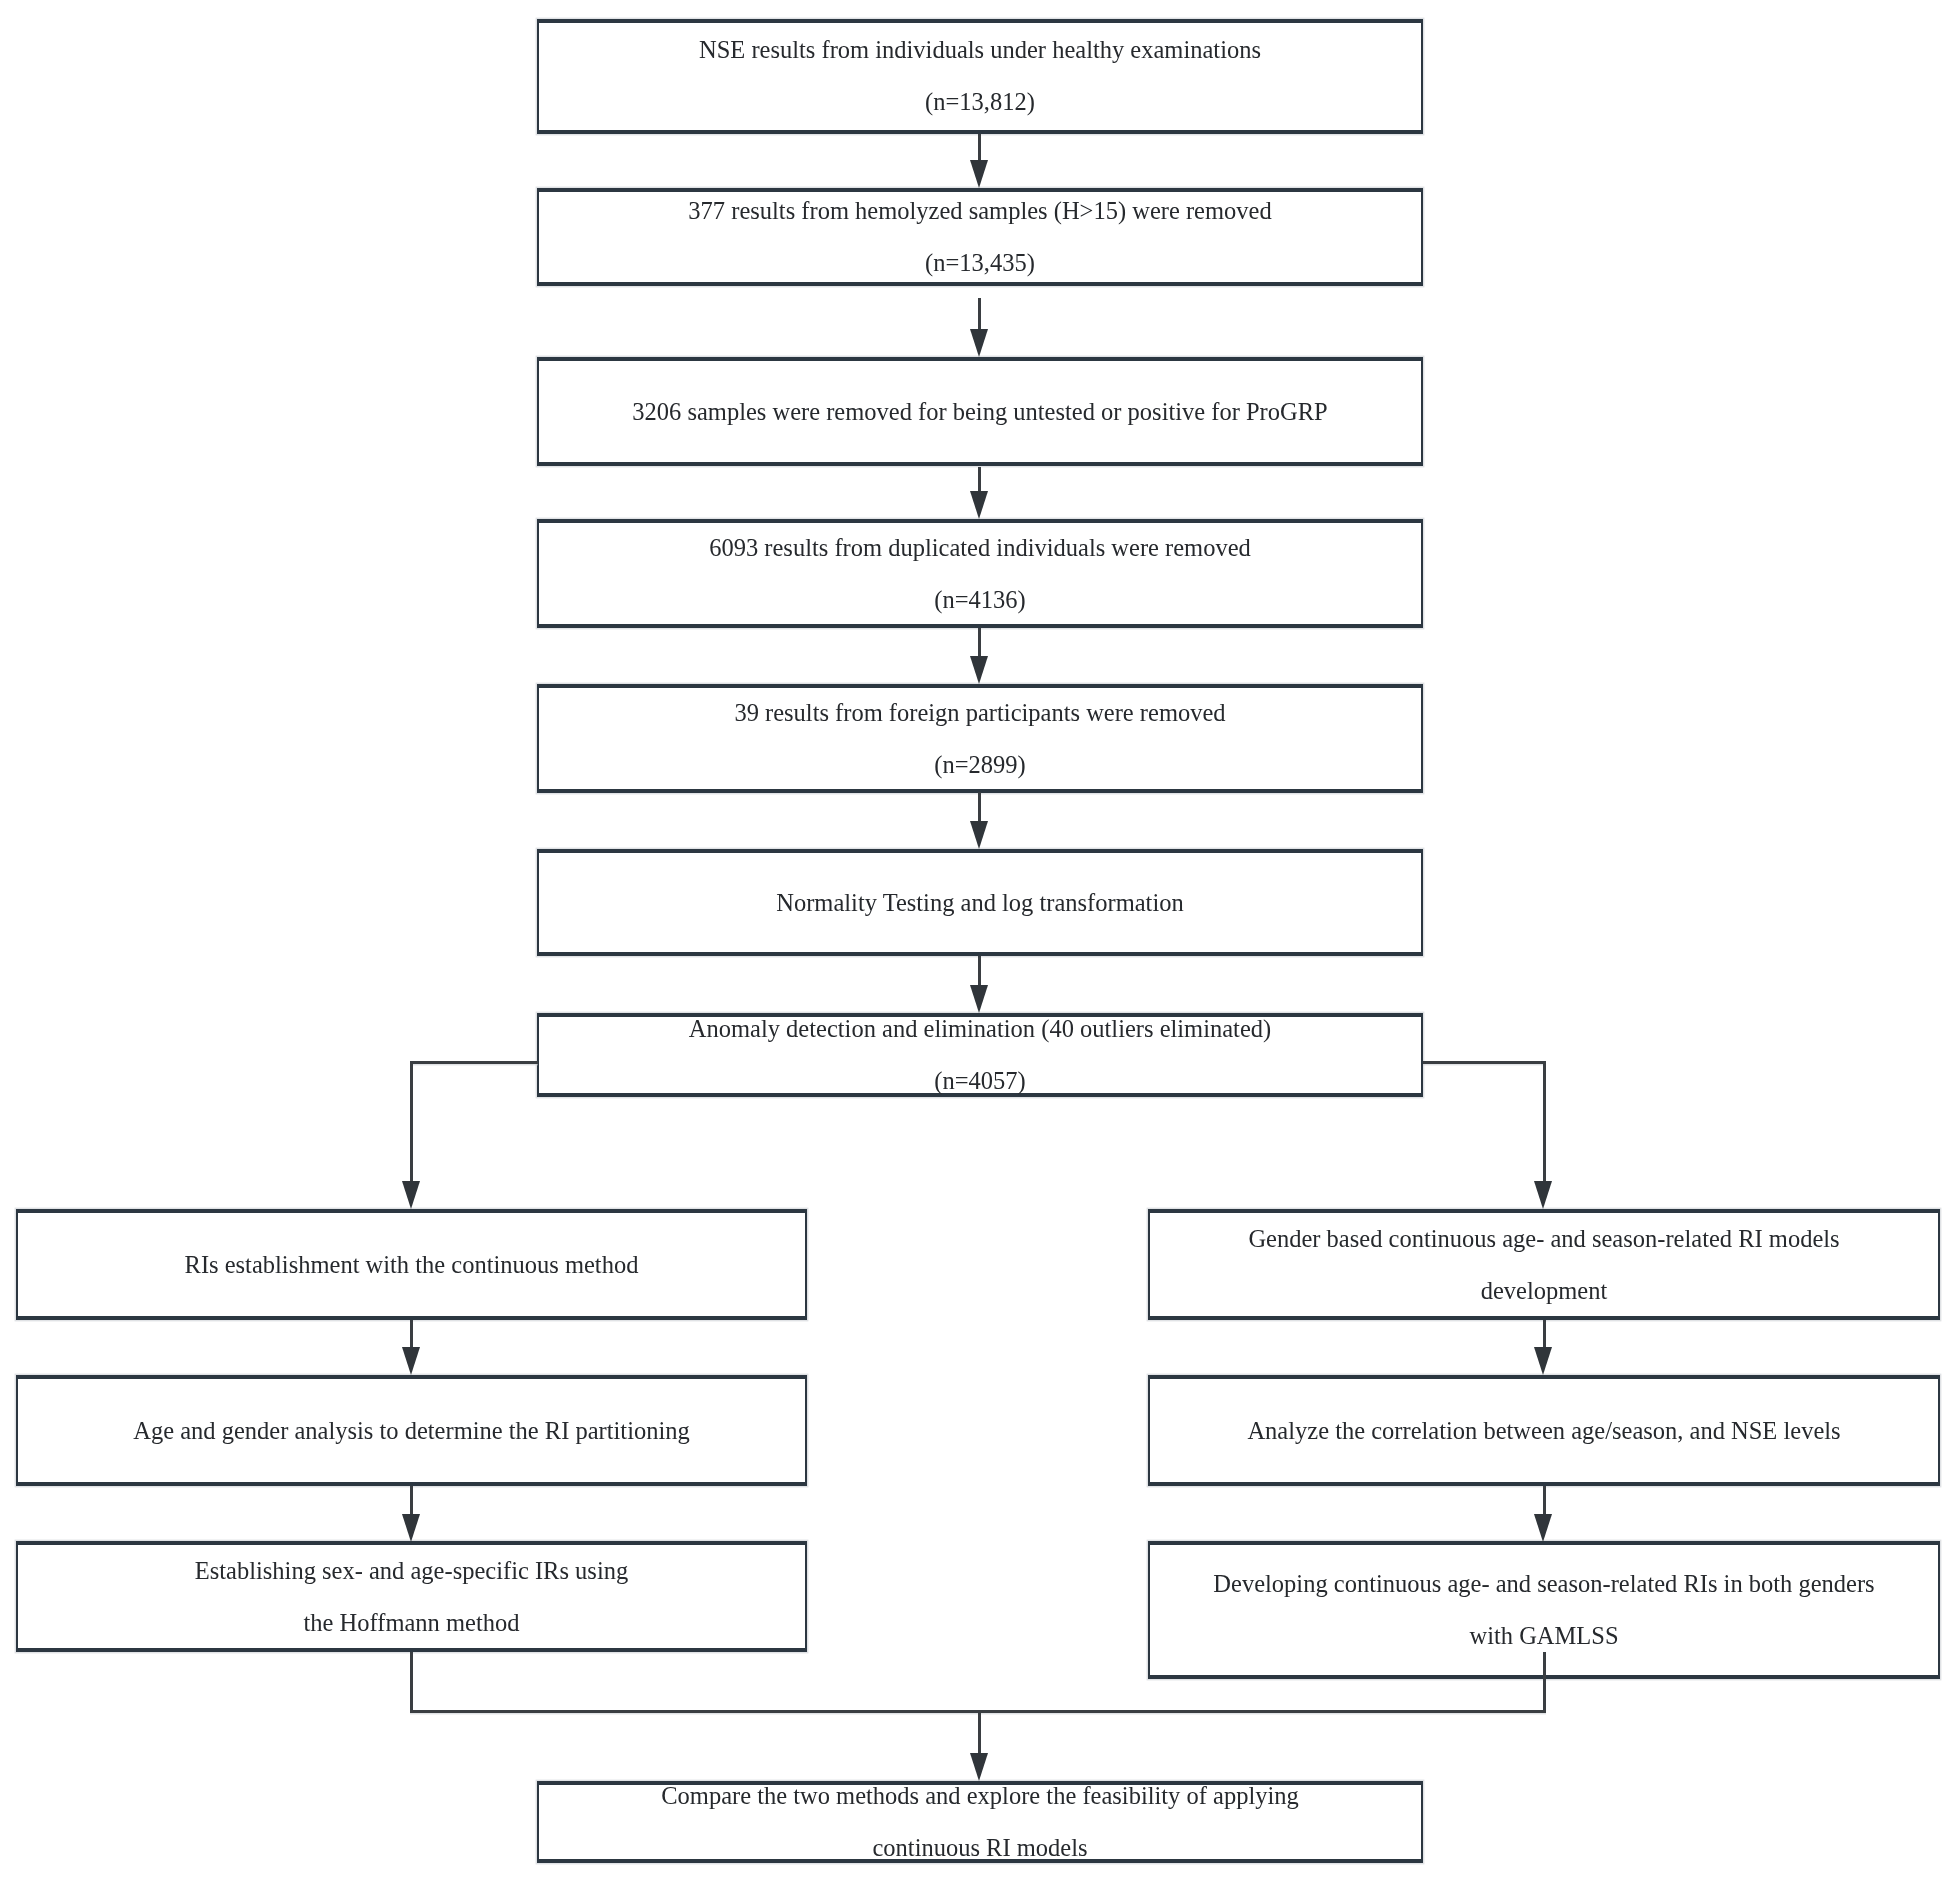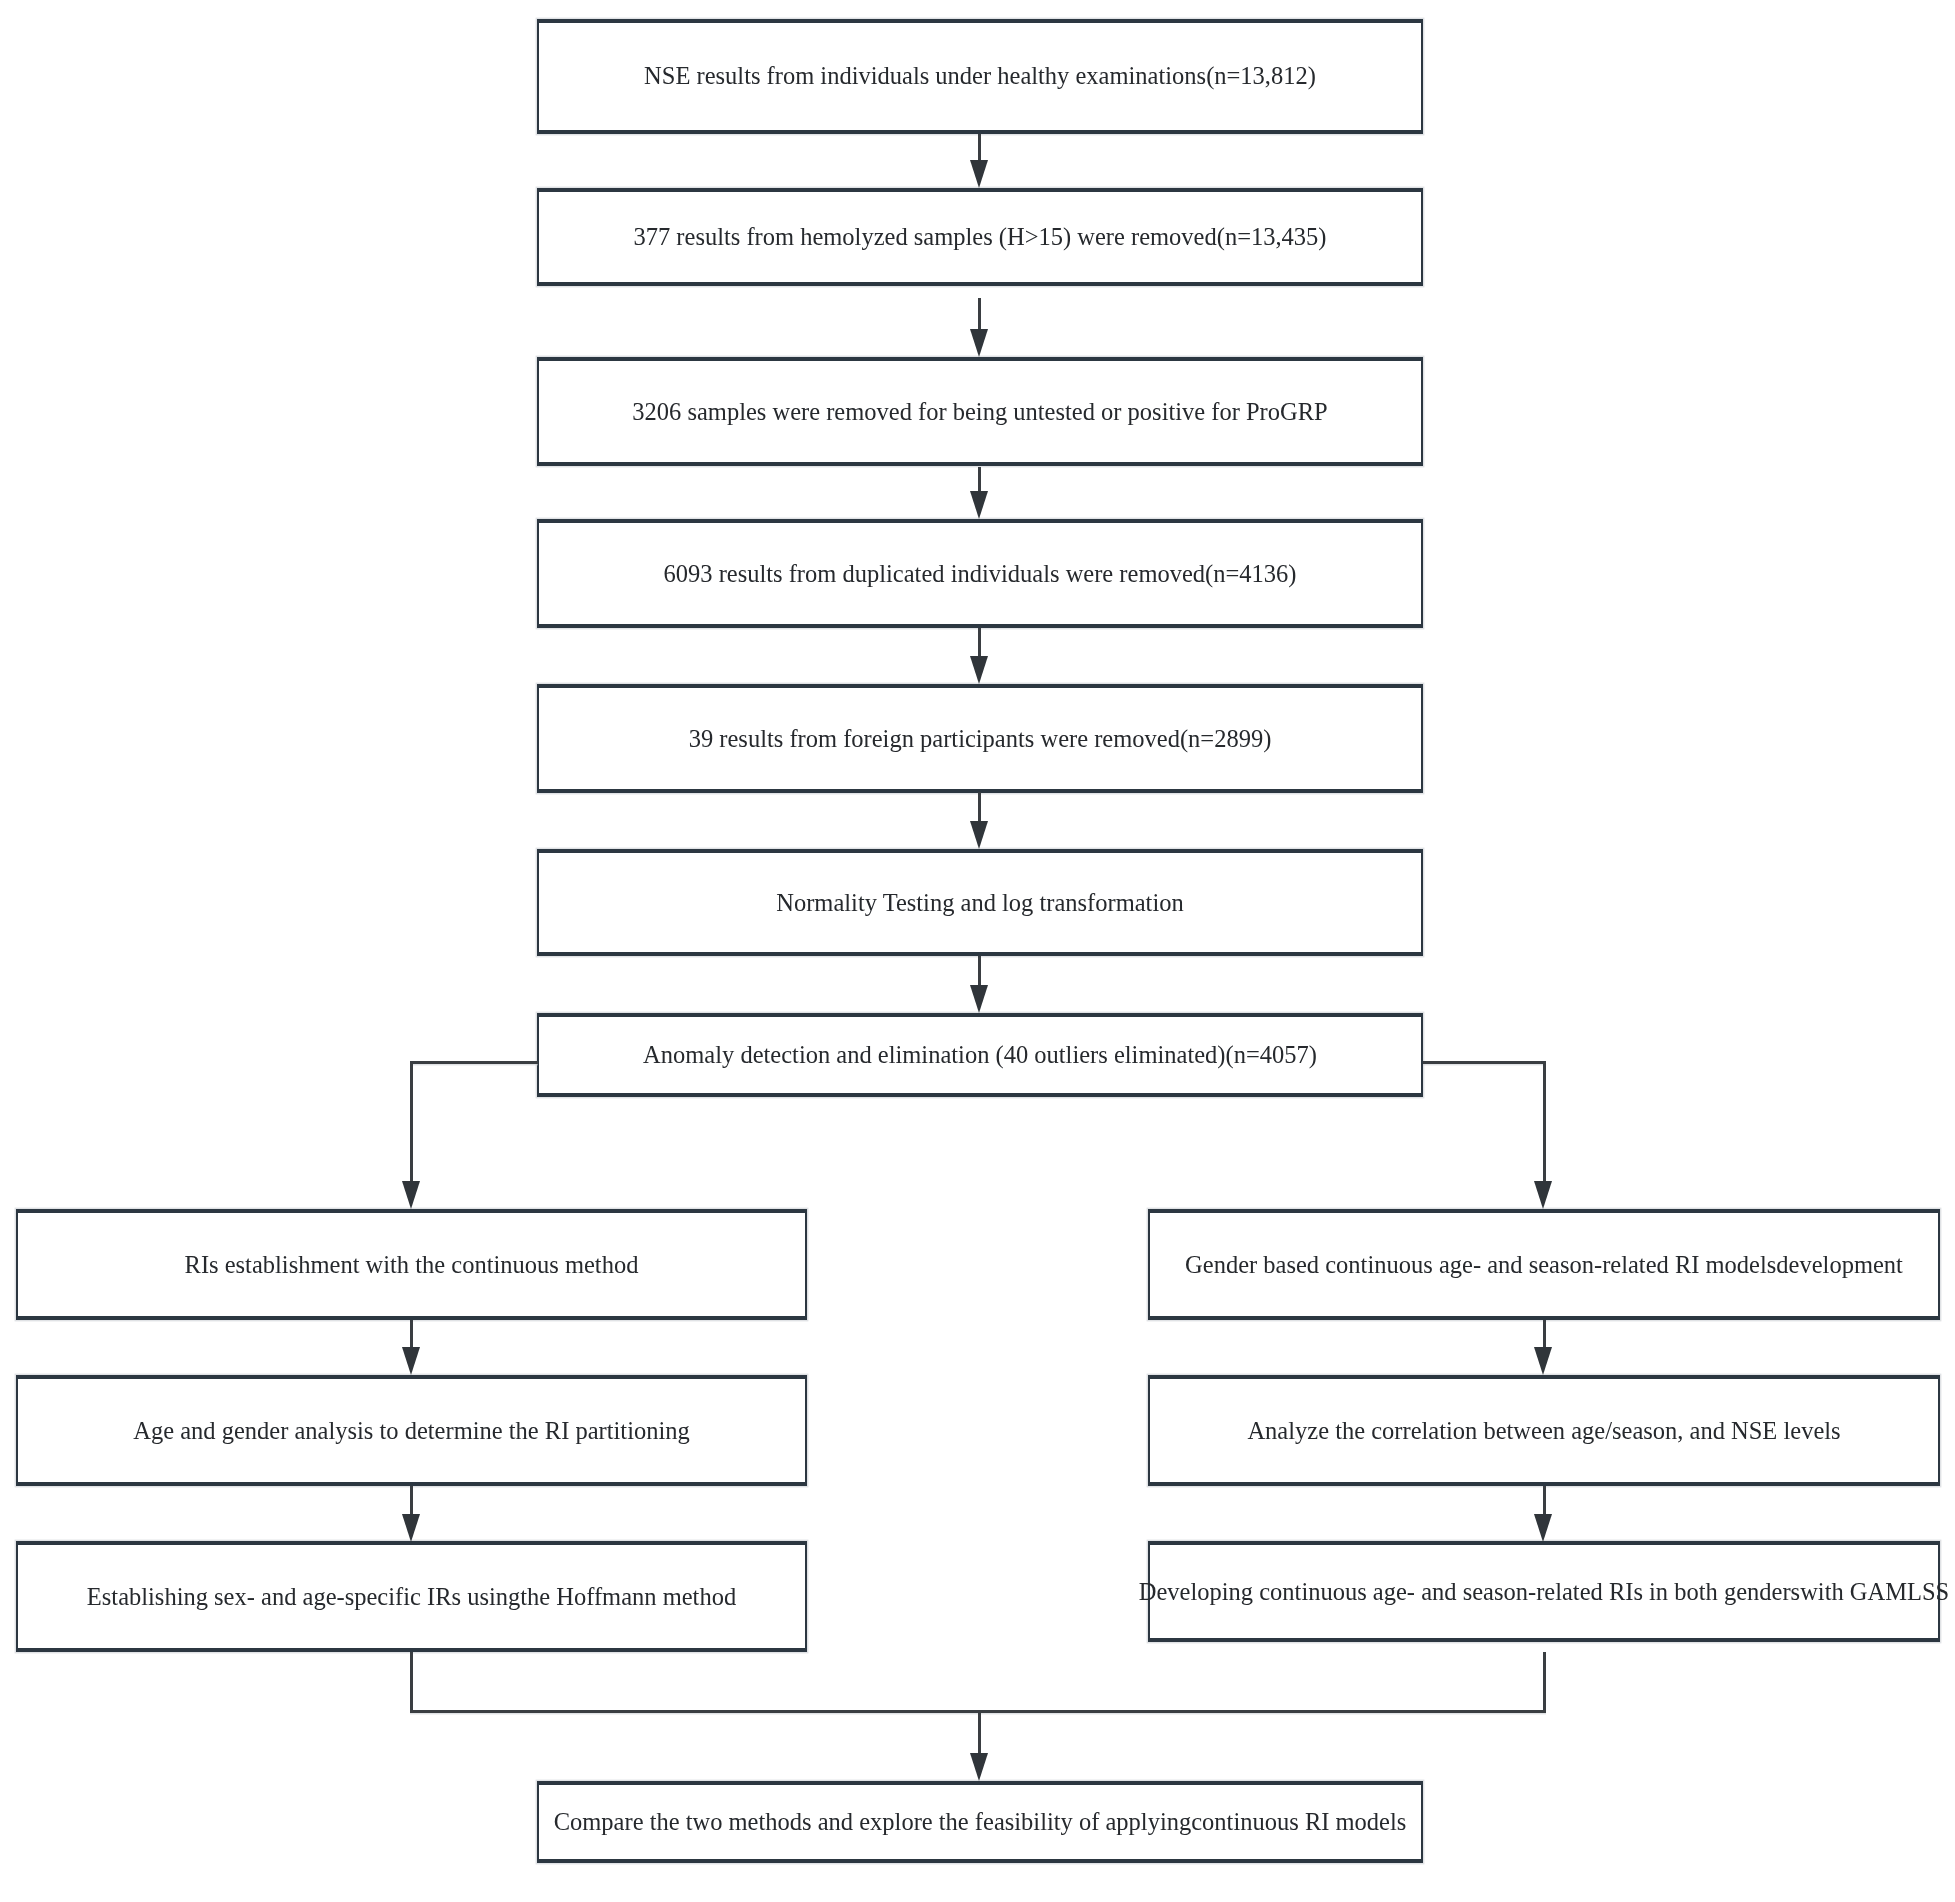--- a/index.html
+++ b/index.html
@@ -21,20 +21,21 @@
   }
   .fbox{
     position:absolute;
     box-sizing:border-box;
     background:#ffffff;
     border:2.8px solid var(--box-border-color);
     border-top-width:4.2px;
     border-bottom-width:4.2px;
     box-shadow:0 0 0 1.4px var(--halo);
     display:flex;
+    flex-direction:column;
     align-items:center;
     justify-content:center;
     text-align:right;
     font-size:24.5px;
     line-height:52px;
   }
   .bl{white-space:nowrap;display:block;}
   .bl:empty{display:none;}
   .vline{
     position:absolute;
@@ -112,21 +113,21 @@
   <div class="fbox" style="left:16px;top:1541px;width:791px;height:111px">
     <span class="bl">Establishing sex- and age-specific IRs using</span>
     <span class="bl">the Hoffmann method</span>
   </div>
 
   <div class="fbox" style="left:1148px;top:1375px;width:792px;height:111px">
     <span class="bl">Analyze the correlation between age/season, and NSE levels</span>
 
   </div>
 
-  <div class="fbox" style="left:1148px;top:1541px;width:792px;height:101px">
+  <div class="fbox" style="left:1148px;top:1541px;width:792px;height:138px">
     <span class="bl">Developing continuous age- and season-related RIs in both genders</span>
     <span class="bl">with GAMLSS</span>
   </div>
 
   <div class="fbox" style="left:537px;top:1781px;width:886px;height:82px">
     <span class="bl">Compare the two methods and explore the feasibility of applying</span>
     <span class="bl">continuous RI models</span>
   </div>
 
   <div class="vline" style="left:978px;top:134px;height:29px"></div>

